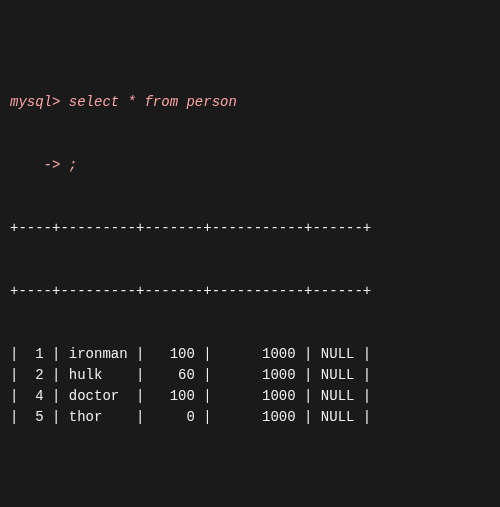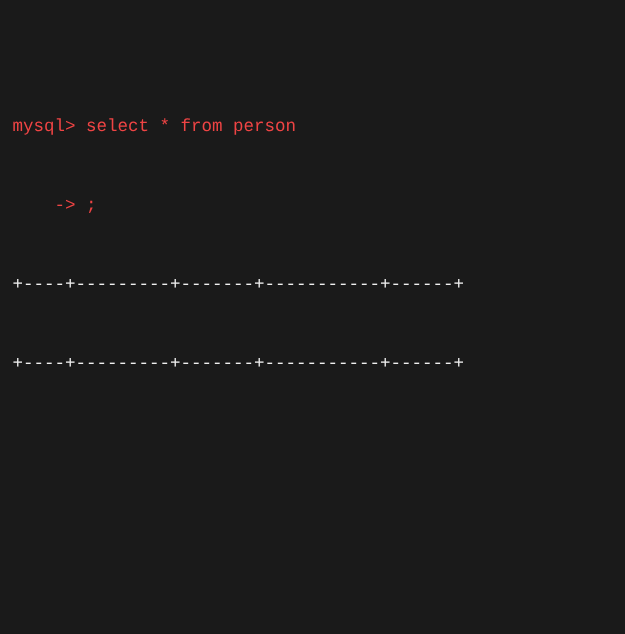--- a/index.html
+++ b/index.html
@@ -20,21 +20,22 @@
     }
 
     .terminal {
       width: 100%;
       height: 100%;
       white-space: pre;
       line-height: 1.5;
     }
 
     .prompt {
-      color: #ef4444;
+      color: #fca5a5;
+      font-style: italic;
     }
 
     .divider {
       color: #f0f0f0;
     }
 
     .table-row {
       color: #f0f0f0;
     }
 
@@ -44,20 +45,21 @@
   </style>
 </head>
 <body>
 
 <div class="terminal">
   <div class="block" id="block1-container">
     <div class="prompt">mysql&gt; select * from person</div>
     <div class="prompt">    -&gt; ;</div>
     <div class="divider">+----+---------+-------+-----------+------+</div>
     <div class="divider">+----+---------+-------+-----------+------+</div>
+    <div id="rows-block1"><div class="table-row">|  1 | ironman |   100 |      1000 | NULL |</div><div class="table-row">|  2 | hulk    |    60 |      1000 | NULL |</div><div class="table-row">|  4 | doctor  |   100 |      1000 | NULL |</div><div class="table-row">|  5 | thor    |     0 |      1000 | NULL |</div></div>
     
     
   </div>
 
   <div style="margin-top: 8px;"></div>
 
   
 </div>
 
 </body></html>

